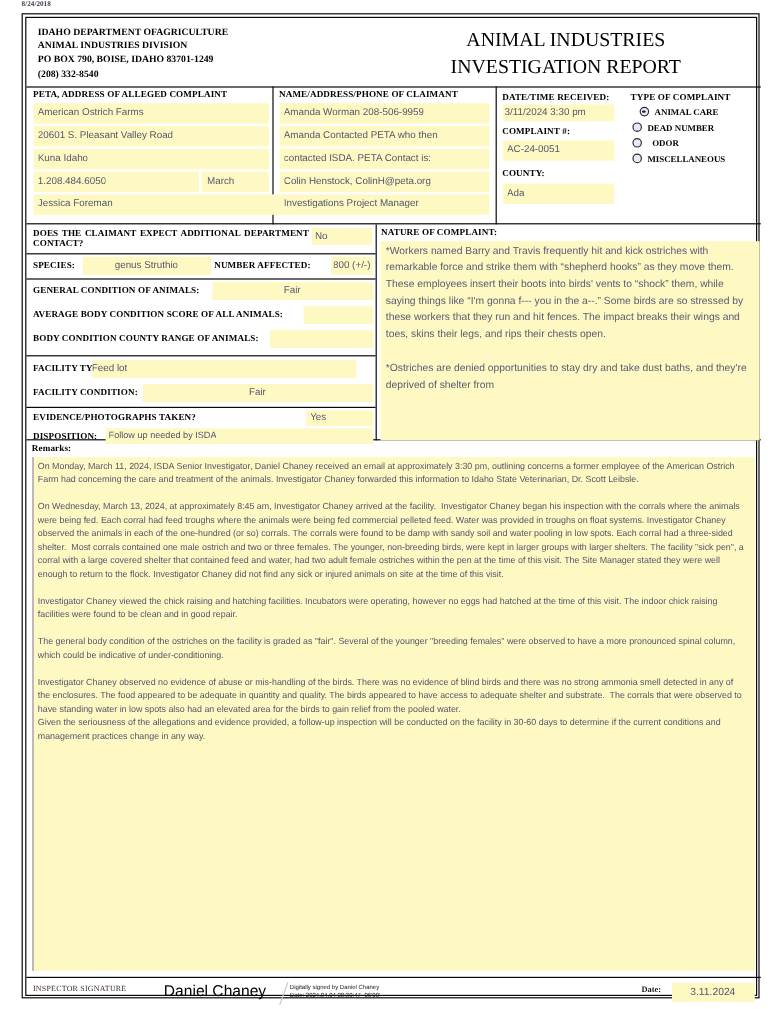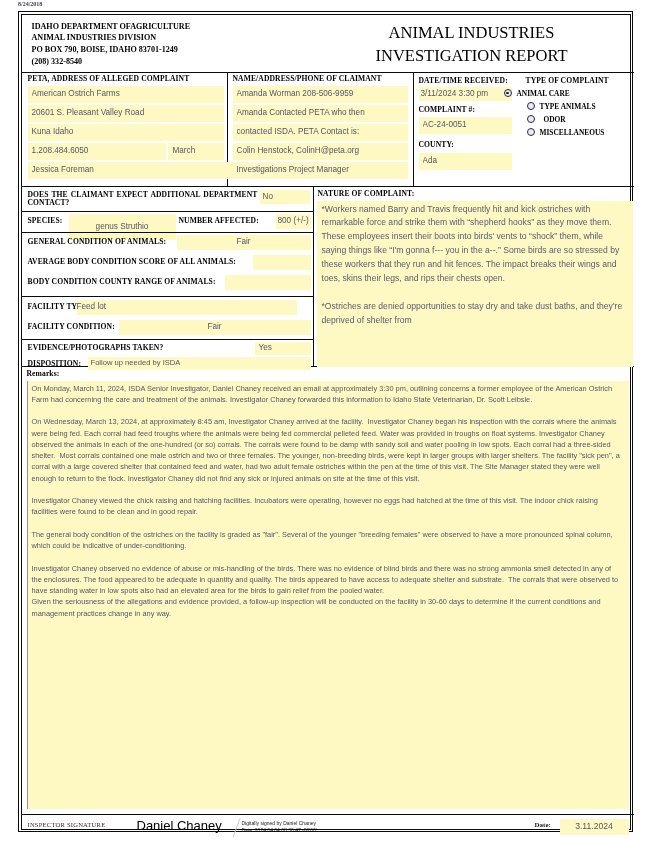--- a/index.html
+++ b/index.html
@@ -216,48 +216,48 @@
   <div class="fld" style="left:397px; top:102px; width:93px; height:17px; padding-left:4px;">
     <span class="val">AC-24-0051</span>
   </div>
   <div class="lbl" style="position:absolute; left:397px; top:126px;">COUNTY:</div>
   <div class="fld" style="left:397px; top:138px; width:93px; height:17px; padding-left:4px;">
     <span class="val">Ada</span>
   </div>
 
   <div class="lbl" style="position:absolute; left:504px; top:62px;">TYPE OF COMPLAINT</div>
 
-  <div class="radio-row" style="left:482px; top:74px;">
+  <div class="radio-row" style="left:511px; top:74px;">
     <span class="radio on"></span>
     <span class="radio-lbl">ANIMAL CARE</span>
   </div>
   <div class="radio-row" style="left:505px; top:87px;">
     <span class="radio"></span>
-    <span class="radio-lbl">TYPE ANIMALS</span>
+    <span class="radio-lbl">DEAD NUMBER</span>
   </div>
   <div class="radio-row" style="left:505px; top:100px;">
     <span class="radio"></span>
     <span class="radio-lbl" style="margin-left:9px;">ODOR</span>
   </div>
   <div class="radio-row" style="left:505px; top:113px;">
     <span class="radio"></span>
     <span class="radio-lbl">MISCELLANEOUS</span>
   </div>
 
   <div class="vr" style="left:291px; top:172px; width:1.4px; height:180px;"></div>
   <div class="hr" style="left:0; top:351px; width:612px; height:1.4px;"></div>
 
   <div class="lbl" style="position:absolute; left:6px; top:176px; width:230px; white-space:normal; text-align:justify;">DOES  THE  CLAIMANT  EXPECT  ADDITIONAL  DEPARTMENT CONTACT?</div>
   <div class="fld" style="left:238px; top:175px; width:50px; height:14px; padding-left:3px;">
     <span class="val">No</span>
   </div>
   <div class="hr" style="left:0; top:196px; width:291px; height:1px;"></div>
 
   <div class="lbl" style="position:absolute; left:6px; top:202px;">SPECIES:</div>
-  <div class="fld" style="left:47px; top:199px; width:107px; height:26px; justify-content:center;">
+  <div class="fld" style="left:47px; top:199px; width:107px; height:15px; justify-content:center;">
     <span class="val">genus Struthio</span>
   </div>
   <div class="lbl" style="position:absolute; left:157px; top:202px;">NUMBER AFFECTED:</div>
   <div class="fld" style="left:254px; top:199px; width:35px; height:15px; padding-left:2px;">
     <span class="val">800 (+/-)</span>
   </div>
   <div class="hr" style="left:0; top:217px; width:291px; height:1px;"></div>
 
   <div class="lbl" style="position:absolute; left:6px; top:223px;">GENERAL CONDITION OF ANIMALS:</div>
   <div class="fld" style="left:155px; top:220px; width:134px; height:15px; justify-content:center;">

